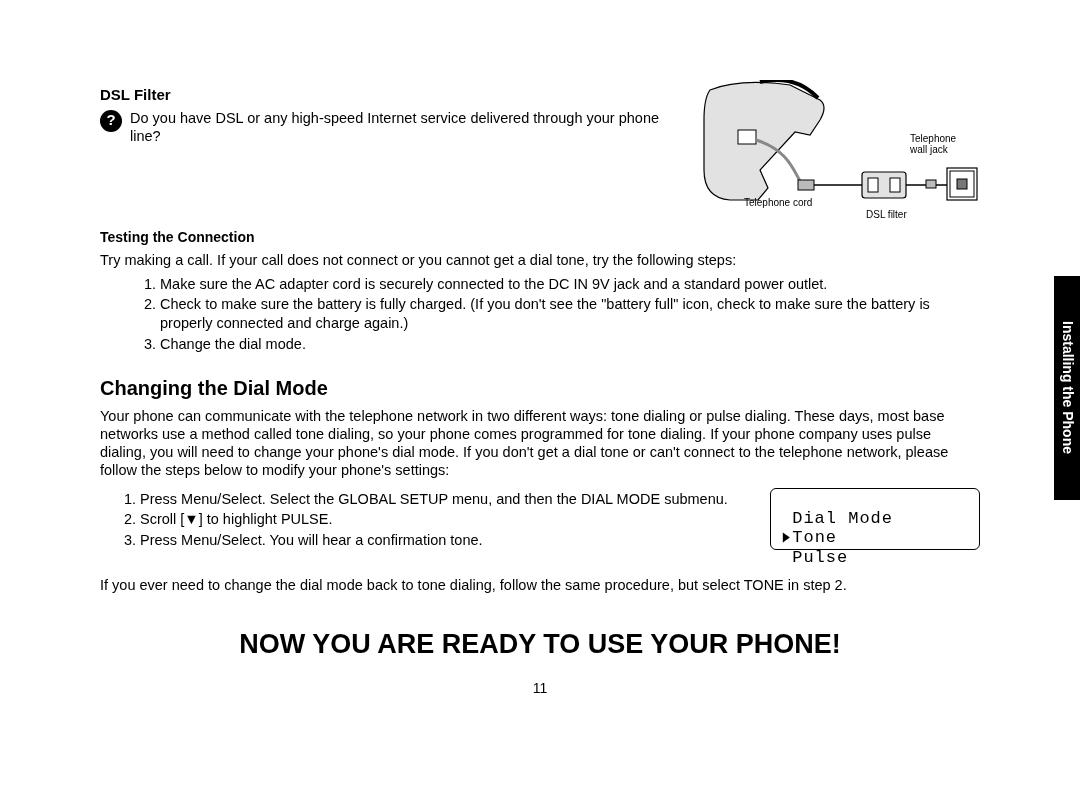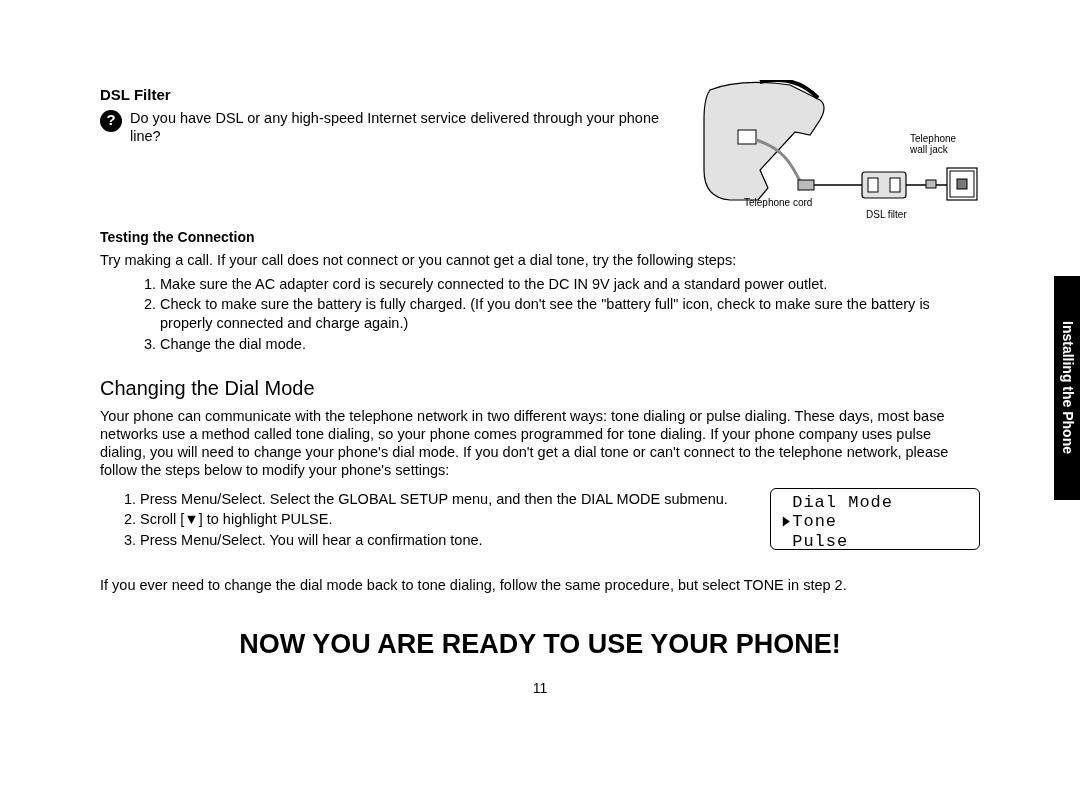--- a/index.html
+++ b/index.html
@@ -24,21 +24,21 @@
   .dsl-row {
     display: flex;
     gap: 28px;
   }
   .dsl-text {
     flex: 1;
     padding-right: 10px;
   }
   h3.dsl-h { font-size: 15px; font-weight: bold; margin: 6px 0 4px 0; }
   h3.sub-h { font-size: 14px; font-weight: bold; margin: 14px 0 4px 0; }
-  h2.section-h { font-size: 20px; font-weight: normal; margin: 22px 0 6px 0; }
+  h2.section-h { font-size: 20px; font-weight: bold; margin: 22px 0 6px 0; }
   p { margin: 0 0 6px 0; }
   .icon-para {
     display: flex;
     align-items: flex-start;
     margin: 2px 0 6px 0;
   }
   .circle-icon {
     flex: 0 0 auto;
     width: 22px; height: 22px;
     border-radius: 50%;
@@ -59,21 +59,21 @@
   }
   ol.numlist li { margin: 2px 0; line-height: 1.3; }
   .dialmode-row { display: flex; justify-content: center; }
   .dialmode-steps { flex: 1; padding-right: 12px; }
   .lcd-box {
     flex: 0 0 auto;
     width: 210px;
     height: 62px;
     border: 1.5px solid #000;
     border-radius: 6px;
-    padding: 4px 10px;
+    padding: 20px 10px;
     font-family: "Courier New", monospace;
     font-size: 17px;
     letter-spacing: 1px;
     line-height: 1.15;
     margin-top: 2px;
   }
   .lcd-box .cursor { display:inline-block; transform: scaleX(0.7); }
   .ready {
     text-align: center;
     font-size: 27px;

